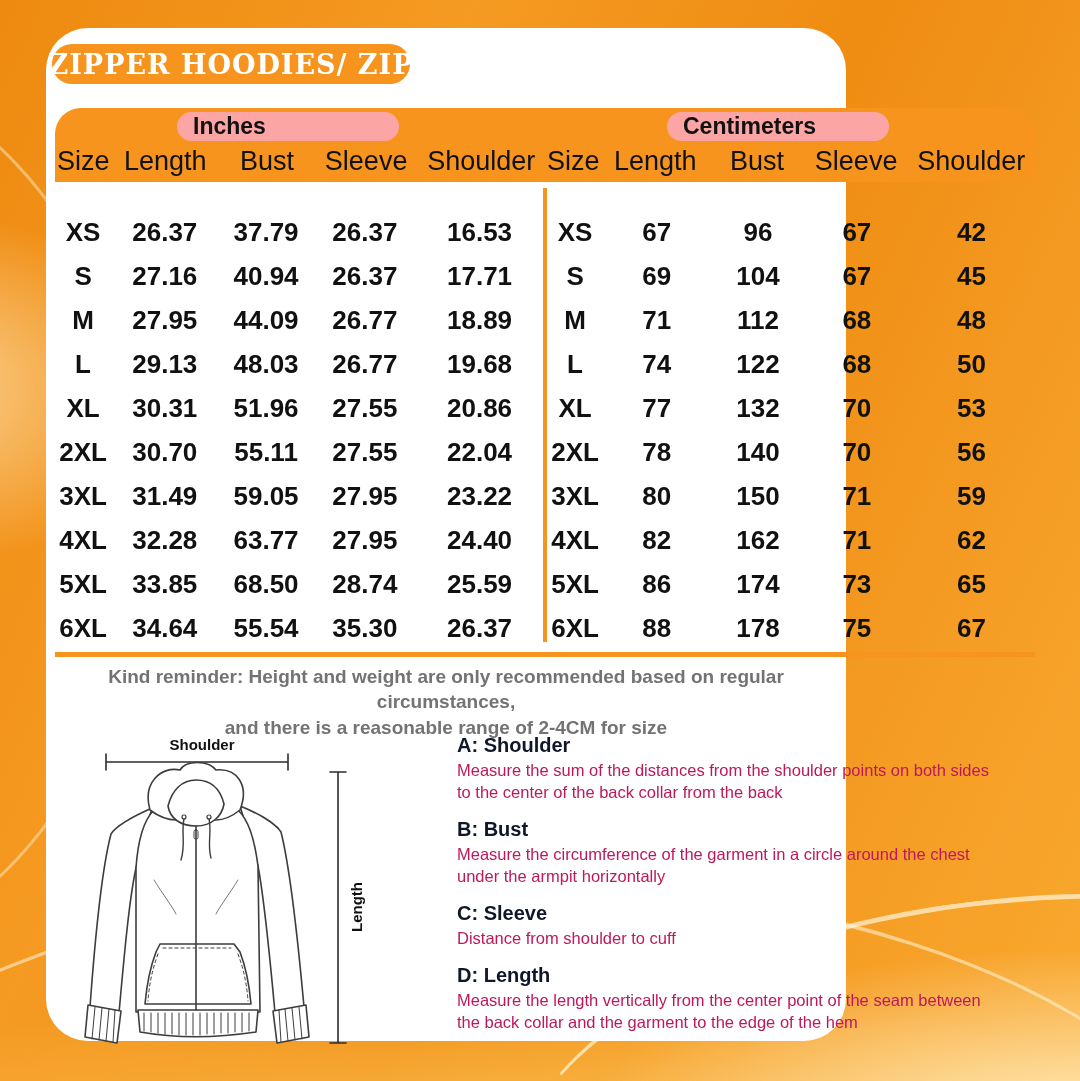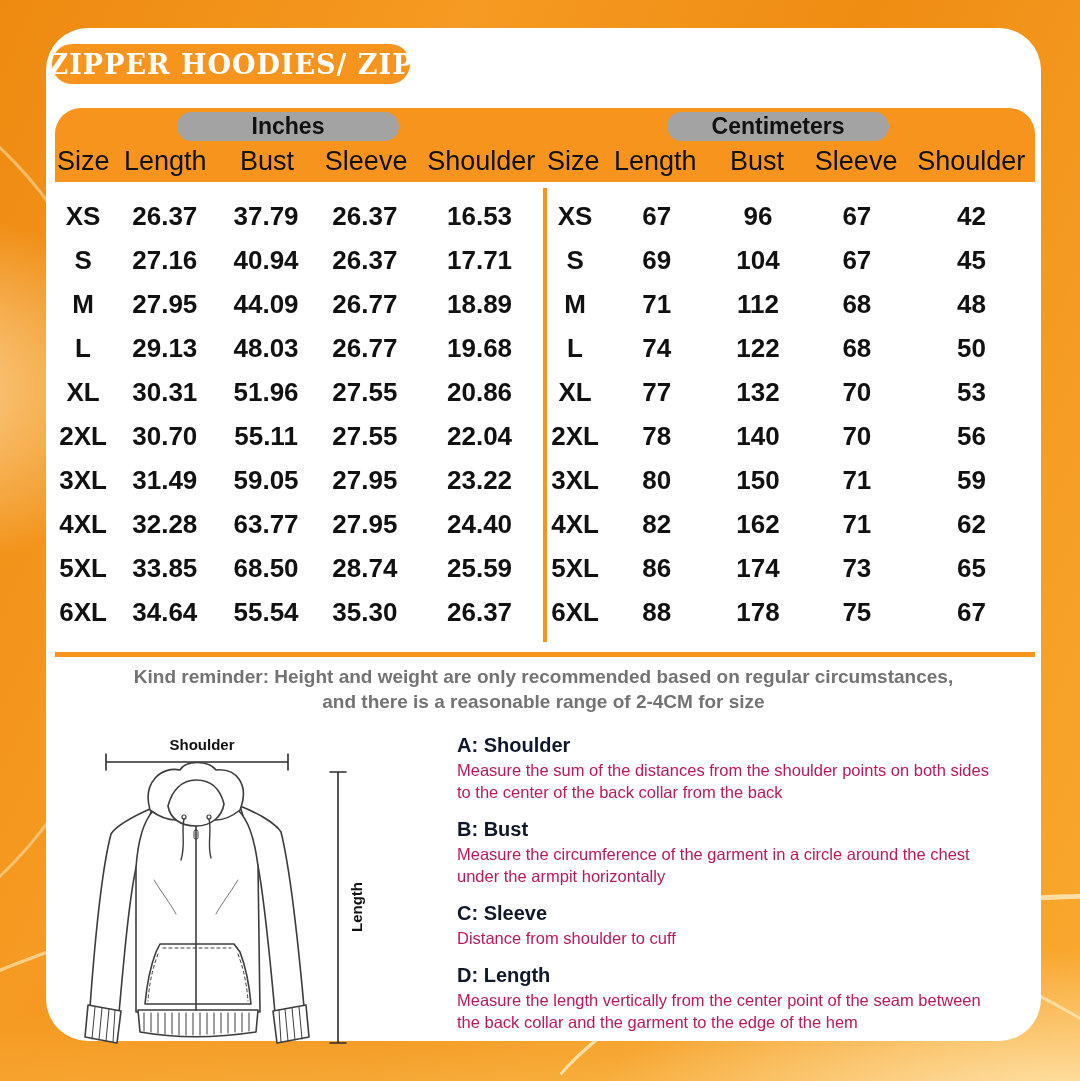--- a/index.html
+++ b/index.html
@@ -11,40 +11,40 @@
       radial-gradient(900px 320px at 100% 104%, rgba(255,242,205,.9), rgba(255,242,205,0) 55%),
       radial-gradient(420px 300px at -8% 36%, rgba(255,236,195,.75), rgba(255,236,195,0) 60%),
       radial-gradient(1300px 340px at 45% 110%, rgba(255,205,100,.9), rgba(255,205,100,0) 62%),
       linear-gradient(115deg,#ee8a10 0%,#f59a22 30%,#ef8c12 55%,#f59d25 80%,#f9a92f 100%);
   }
   .streak{position:absolute;border:2px solid transparent;border-radius:50%;pointer-events:none}
   .s1{width:1500px;height:720px;left:-260px;top:880px;border-top:4px solid rgba(255,248,218,.55)}
   .s2{width:950px;height:420px;left:520px;top:900px;border-top:5px solid rgba(255,252,230,.65);transform:rotate(-7deg)}
   .s3{width:700px;height:900px;left:-560px;top:60px;border-right:4px solid rgba(255,244,210,.45)}
 
-  .card{position:absolute;left:46px;top:28px;width:995px;height:1013px;background:#fff;border-radius:42px}
+  .card{position:absolute;left:46px;top:28px;width:800px;height:1013px;background:#fff;border-radius:42px}
 
   .title-badge{position:absolute;left:6px;top:16px;width:358px;height:40px;background:var(--orange);
     border-radius:21px;display:flex;align-items:center;justify-content:center}
   .title-badge span{font-family:"DejaVu Serif","Liberation Serif",serif;font-weight:bold;font-size:27px;
     color:#fff;letter-spacing:1px;white-space:nowrap}
 
   .band{position:absolute;left:9px;top:80px;width:980px;height:74px;background:var(--orange);
     border-radius:26px 26px 0 0;display:flex}
   .band-half{position:relative;flex:1}
   .pill{position:absolute;top:4px;left:50%;transform:translateX(calc(-50% - 12px));height:29px;min-width:190px;
-    background:#a3a3a3;border-radius:15px;display:flex;align-items:center;justify-content:center;
+    background:#fca5a5;border-radius:15px;display:flex;align-items:center;justify-content:flex-start;
     font-weight:bold;font-size:23px;padding:0 16px;white-space:nowrap}
   .cols{position:absolute;left:0;right:0;bottom:5px;display:grid;
     grid-template-columns:11.5% 22% 19.5% 21% 26%;justify-items:center;
     font-weight:normal;font-size:27px;white-space:nowrap}
 
   .tbody-wrap{position:absolute;left:9px;top:154px;width:980px;height:466px;display:flex}
   .tbody{flex:1;display:grid;grid-template-columns:11.5% 22% 19.5% 21% 26%;grid-auto-rows:44px;
-    justify-items:center;align-items:center;font-weight:bold;font-size:26px;padding:12px 0 14px;white-space:nowrap}
+    justify-items:center;align-items:center;font-weight:bold;font-size:26px;padding:28px 0 14px;white-space:nowrap}
   .vdivider{width:4px;background:var(--orange);margin:6px 0}
 
   .hline{position:absolute;left:9px;top:624px;width:980px;height:5px;background:var(--orange)}
 
   .reminder{position:absolute;left:0;top:636px;width:100%;text-align:center;
     font-weight:bold;font-size:19px;line-height:1.34;color:#737373}
 
   .diagram{position:absolute;left:24px;top:692px;width:330px;height:340px}
 
   .guide{position:absolute;left:411px;top:706px;width:540px}

